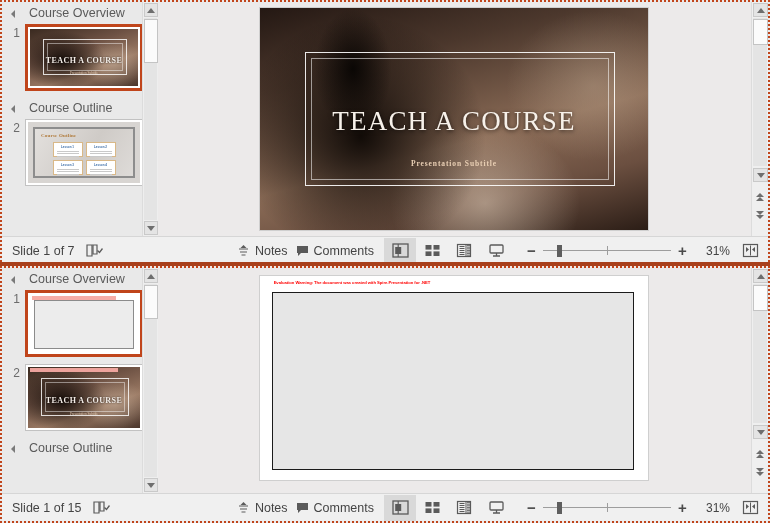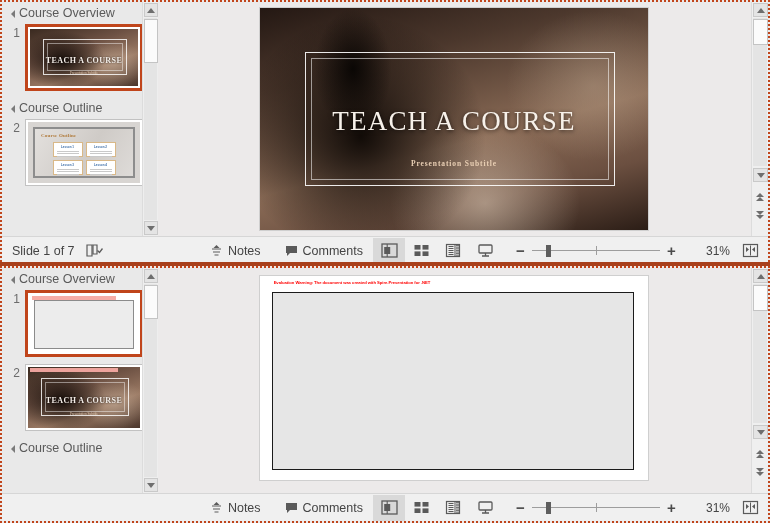--- a/index.html
+++ b/index.html
@@ -20,21 +20,21 @@
   #pane-bottom { top:266px; height:257px; }
 
   .pane-body{ position:absolute; left:0; top:0; right:0; bottom:28px; }
 
   
   .thumbs{
     position:absolute; left:0; top:0; bottom:0; width:156px;
     background:#e9e9e9; overflow:hidden;
   }
   .sec-head{
-    display:flex; align-items:center; gap:4px;
+    display:flex; align-items:center; gap:14px;
     padding:4px 0 3px 9px; color:#5a5a5a; font-size:12.5px;
   }
   .tri{
     width:0;height:0;border-style:solid;
     border-width:4px 4px 4px 0; border-color:transparent #7a7a7a transparent transparent;
     transform:translateY(1px);
   }
   .trow{ display:flex; align-items:flex-start; padding:1px 0 6px 4px; }
   .tnum{ width:14px; color:#6b6b6b; font-size:12px; text-align:right; padding-top:2px; }
   .tbox{ margin-left:5px; width:118px; }
@@ -208,34 +208,34 @@
   .dbl.up span{ border-width:0 4.5px 4px 4.5px; border-color:transparent transparent #6e6e6e transparent; }
 
   
   .status{
     position:absolute; left:0; right:0; bottom:0; height:28px;
     background:#f0f0f0; border-top:1px solid #d6d6d6;
     display:flex; align-items:center;
   }
   .st-left{ display:flex; align-items:center; gap:10px; padding-left:10px; }
   .st-slide{ font-size:12.5px; color:#444; }
-  .st-mid{ margin-left:auto; display:flex; align-items:center; gap:24px; }
+  .st-mid{ margin-left:auto; display:flex; align-items:center; gap:8px; }
   .st-item{ display:flex; align-items:center; gap:5px; font-size:12.5px; color:#444; }
   .st-right{ display:flex; align-items:center; gap:0; padding-right:8px; }
   .vbtn{
     width:32px; height:26px; display:flex; align-items:center; justify-content:center;
   }
   .vbtn.active{ background:#d9d9d9; }
   .zoomwrap{ display:flex; align-items:center; gap:6px; margin-left:14px; }
   .zsign{ font-size:15px; color:#4a4a4a; width:11px; text-align:center; font-weight:700;}
   .ztrack{ position:relative; width:128px; height:14px; }
   .ztrack .line{ position:absolute; left:0; right:0; top:6px; height:1px; background:#9d9d9d; }
   .ztrack .mid{ position:absolute; left:50%; top:2px; width:1px; height:9px; background:#9d9d9d; }
   .ztrack .knob{ position:absolute; top:1px; width:5px; height:12px; background:#5e5e5e; }
-  .zpct{ font-size:12px; color:#444; width:32px; text-align:right; margin-left:15px; }
+  .zpct{ font-size:12px; color:#444; width:32px; text-align:right; margin-left:4px; }
   .fitbtn{ margin-left:10px; width:20px; height:18px; display:flex; align-items:center; justify-content:center;}
 
   .divider-band{
     position:absolute; left:0; right:0; top:262px; height:4px; background:#a8401c;
   }
   svg{ display:block; }
 </style>
 </head>
 <body>
 
@@ -517,20 +517,30 @@
         <div class="navbtn" style="bottom:14px;">
             <div class="dbl">
               <span></span>
               <span></span>
             </div>
           </div>
       </div>
     </div>
 
     <div class="status">
+      <div class="st-left">
+        <span class="st-slide">Slide 1 of 15</span>
+        <span>
+          <svg width="18" height="15" viewBox="0 0 18 15">
+              <path d="M2 2h5v11H2z" fill="none" stroke="#5a5a5a" stroke-width="1.2"></path>
+              <path d="M8 2h4v9H8z" fill="none" stroke="#5a5a5a" stroke-width="1.2"></path>
+              <path d="M12.5 7.5l2 2 3-4" fill="none" stroke="#5a5a5a" stroke-width="1.3"></path>
+            </svg>
+        </span>
+      </div>
       <div class="st-mid">
         <span class="st-item">
           <svg width="13" height="13" viewBox="0 0 13 13">
               <path d="M2 5h9M3 8h7M4.5 11h4" stroke="#5a5a5a" stroke-width="1.2" fill="none"></path>
               <path d="M6.5 1l3 3h-6z" fill="#5a5a5a"></path>
             </svg>
           <span>Notes</span>
         </span>
         <span class="st-item" style="margin-right:10px;">
           <svg width="13" height="13" viewBox="0 0 13 13">

